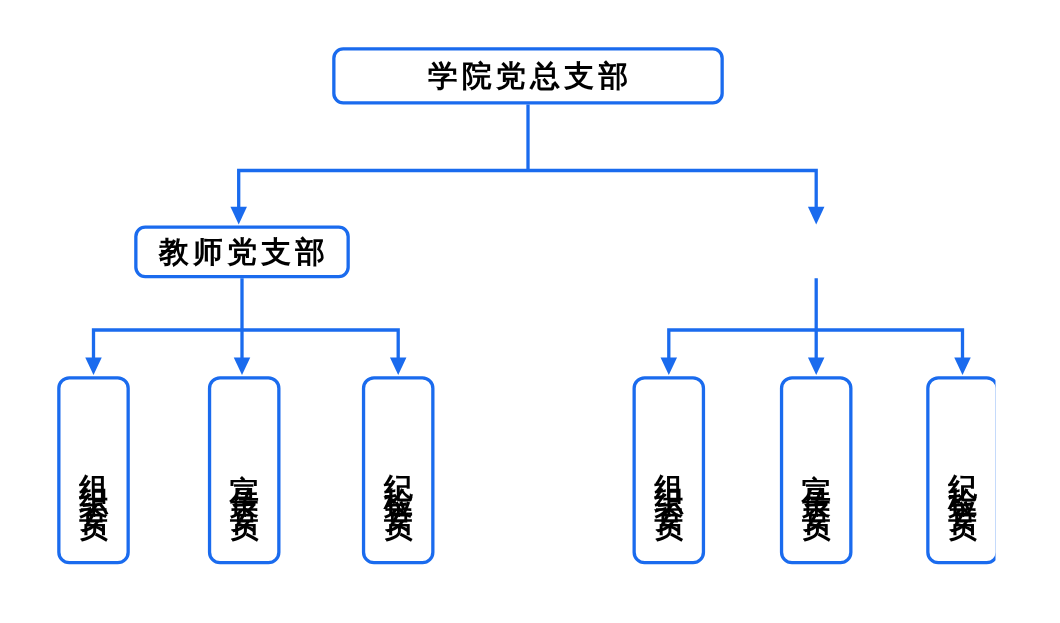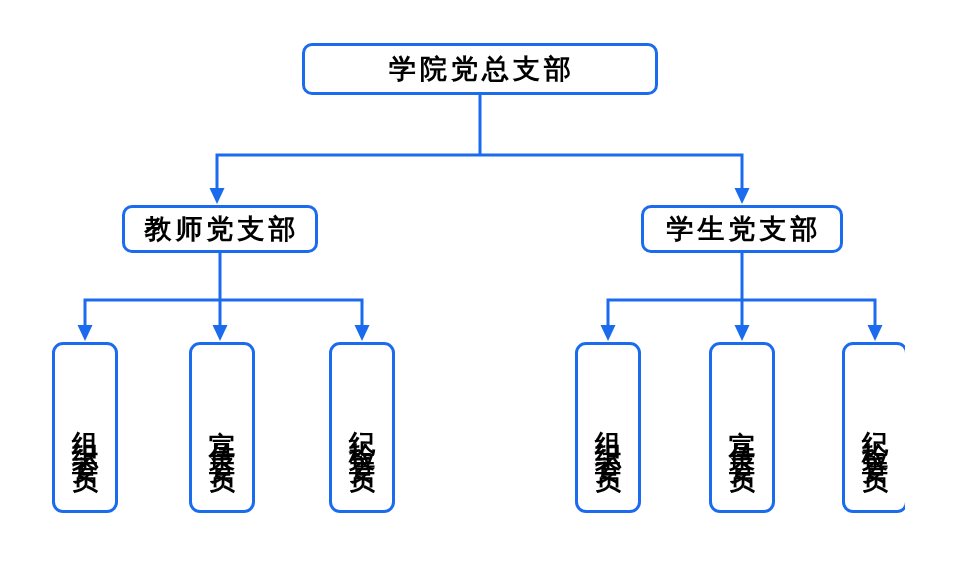--- a/index.html
+++ b/index.html
@@ -87,23 +87,20 @@
     <polygon points="875,341 867.5,325 882.5,325"></polygon>
   </svg>
 
   <div class="node h-node n-root">
     <span>学院党总支部</span>
   </div>
 
   <div class="node h-node n-teacher">
     <span>教师党支部</span>
   </div>
-  <div class="node h-node n-student">
-    <span>学生党支部</span>
-  </div>
 
   <div class="node v-node n-t1">
     <span>组织委员</span>
   </div>
   <div class="node v-node n-t2">
     <span>宣传委员</span>
   </div>
   <div class="node v-node n-t3">
     <span>纪检委员</span>
   </div>

